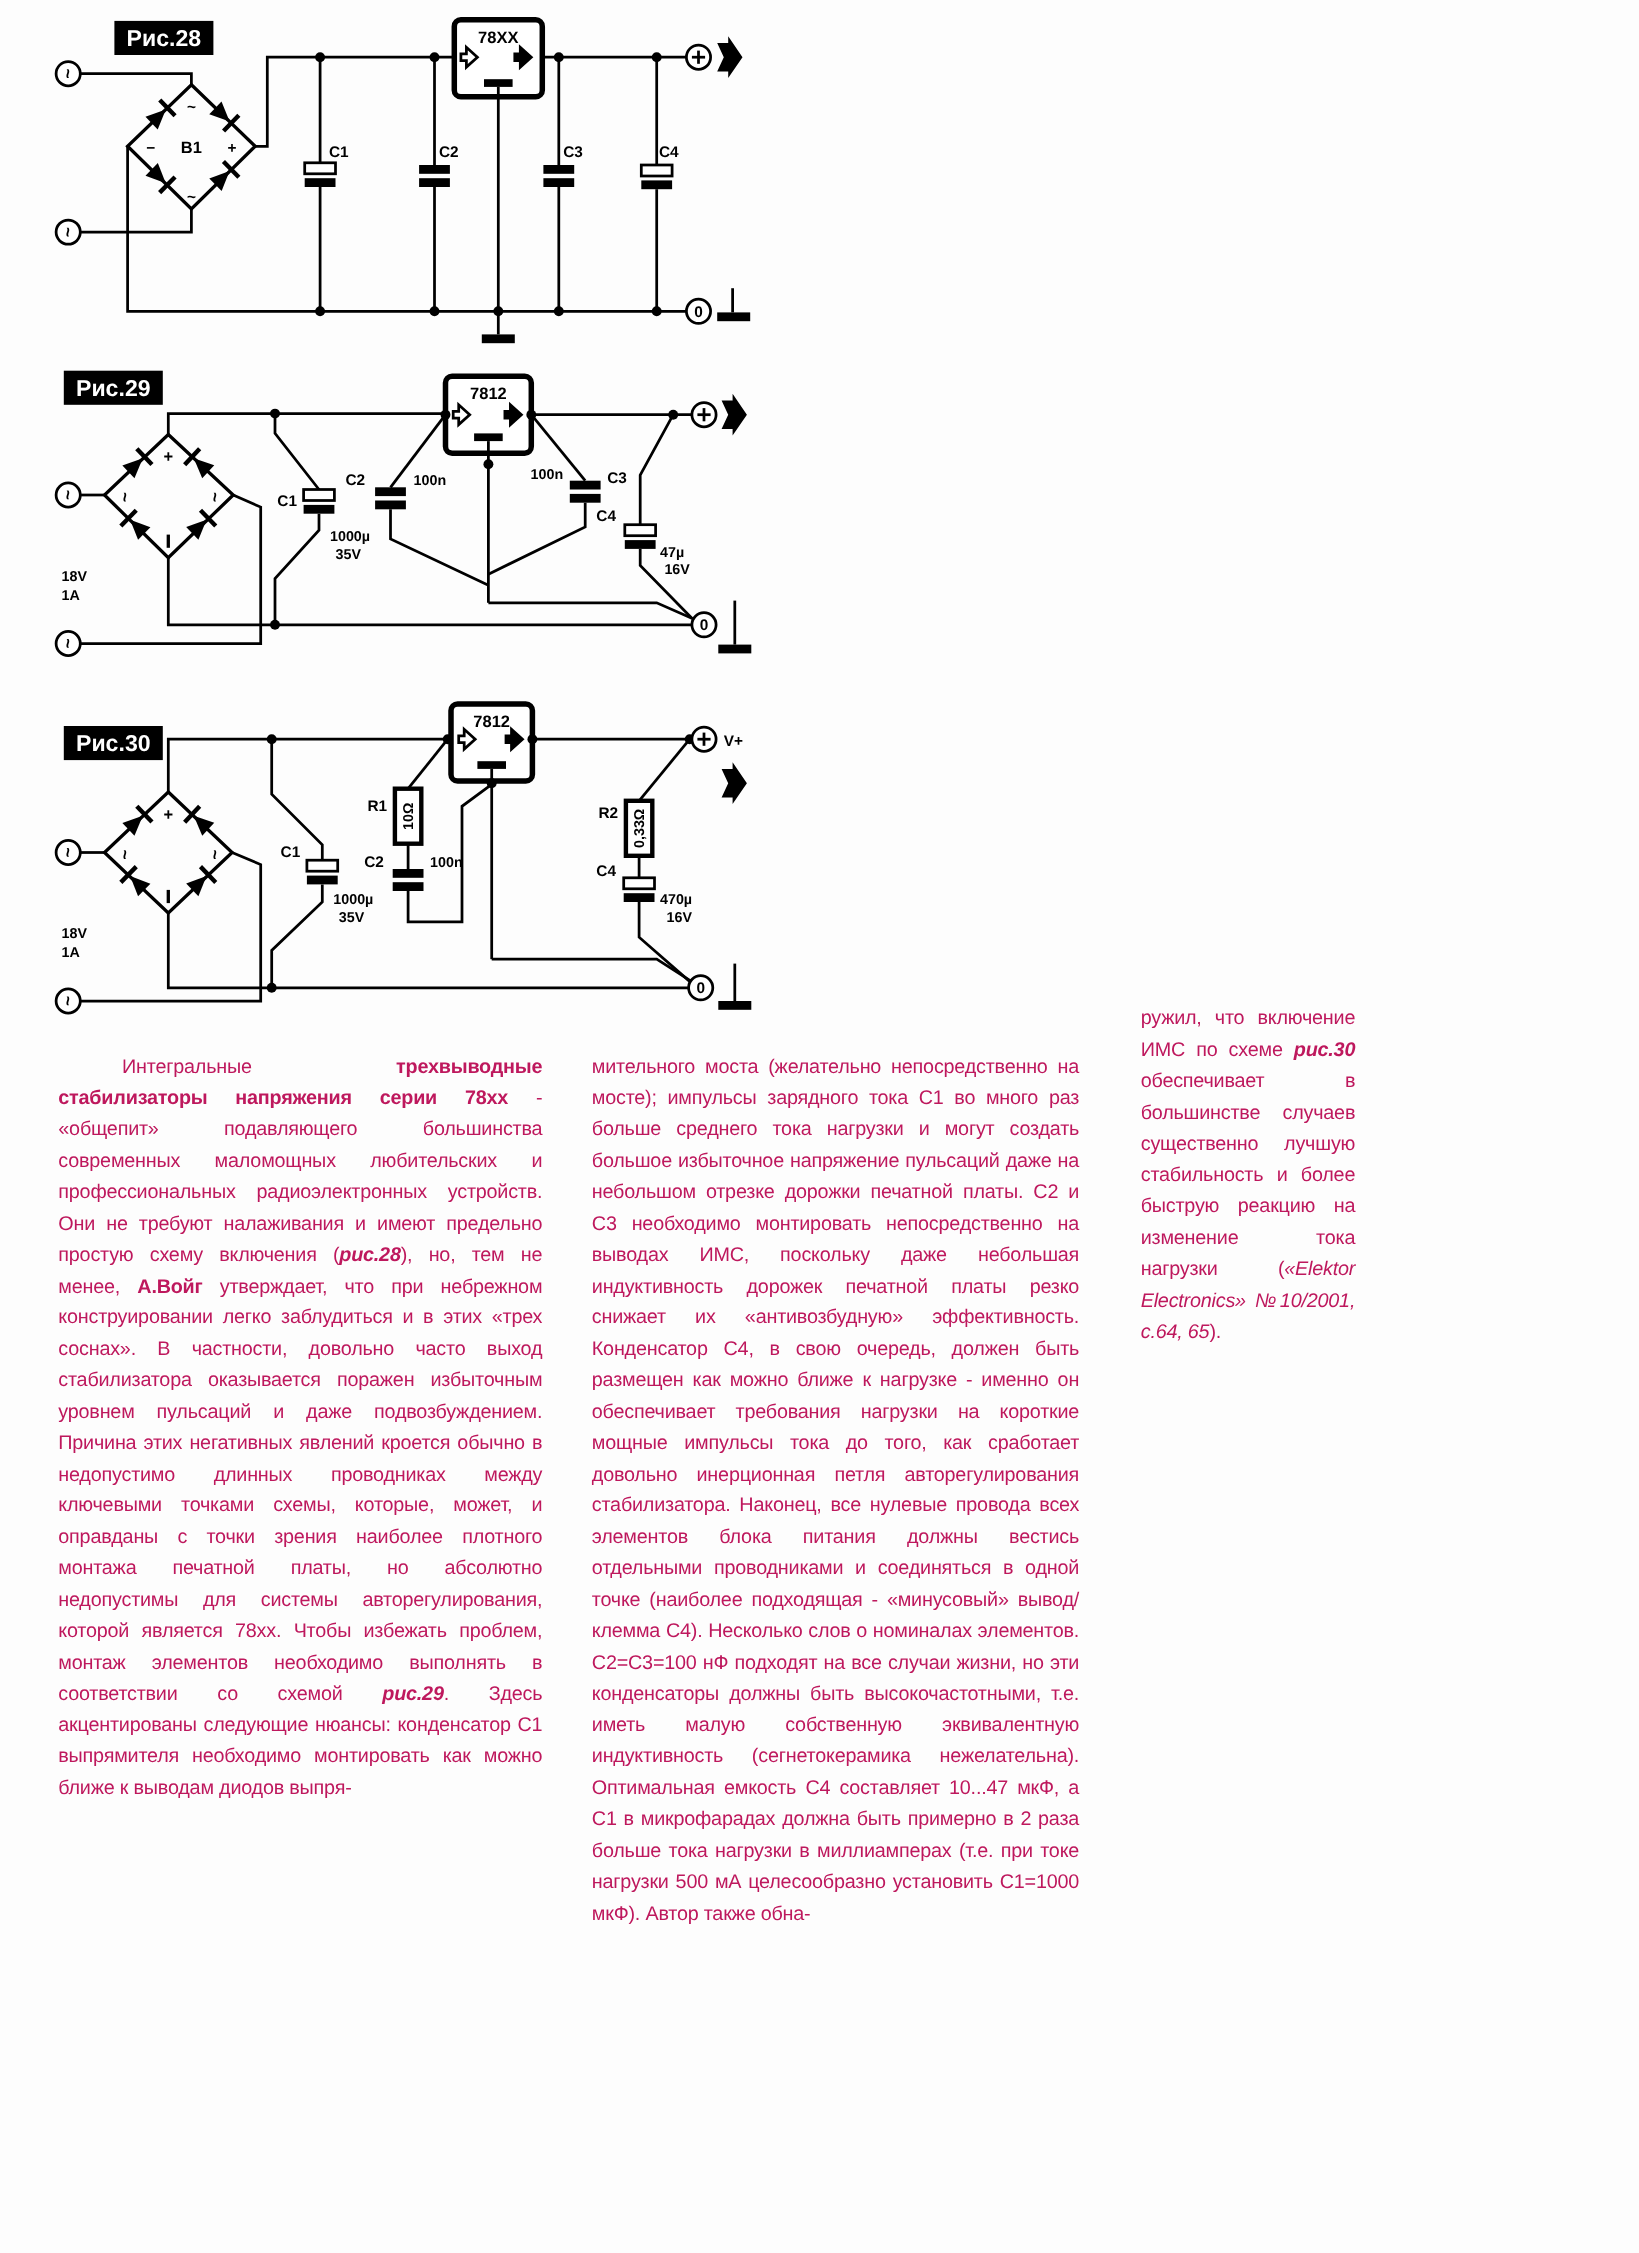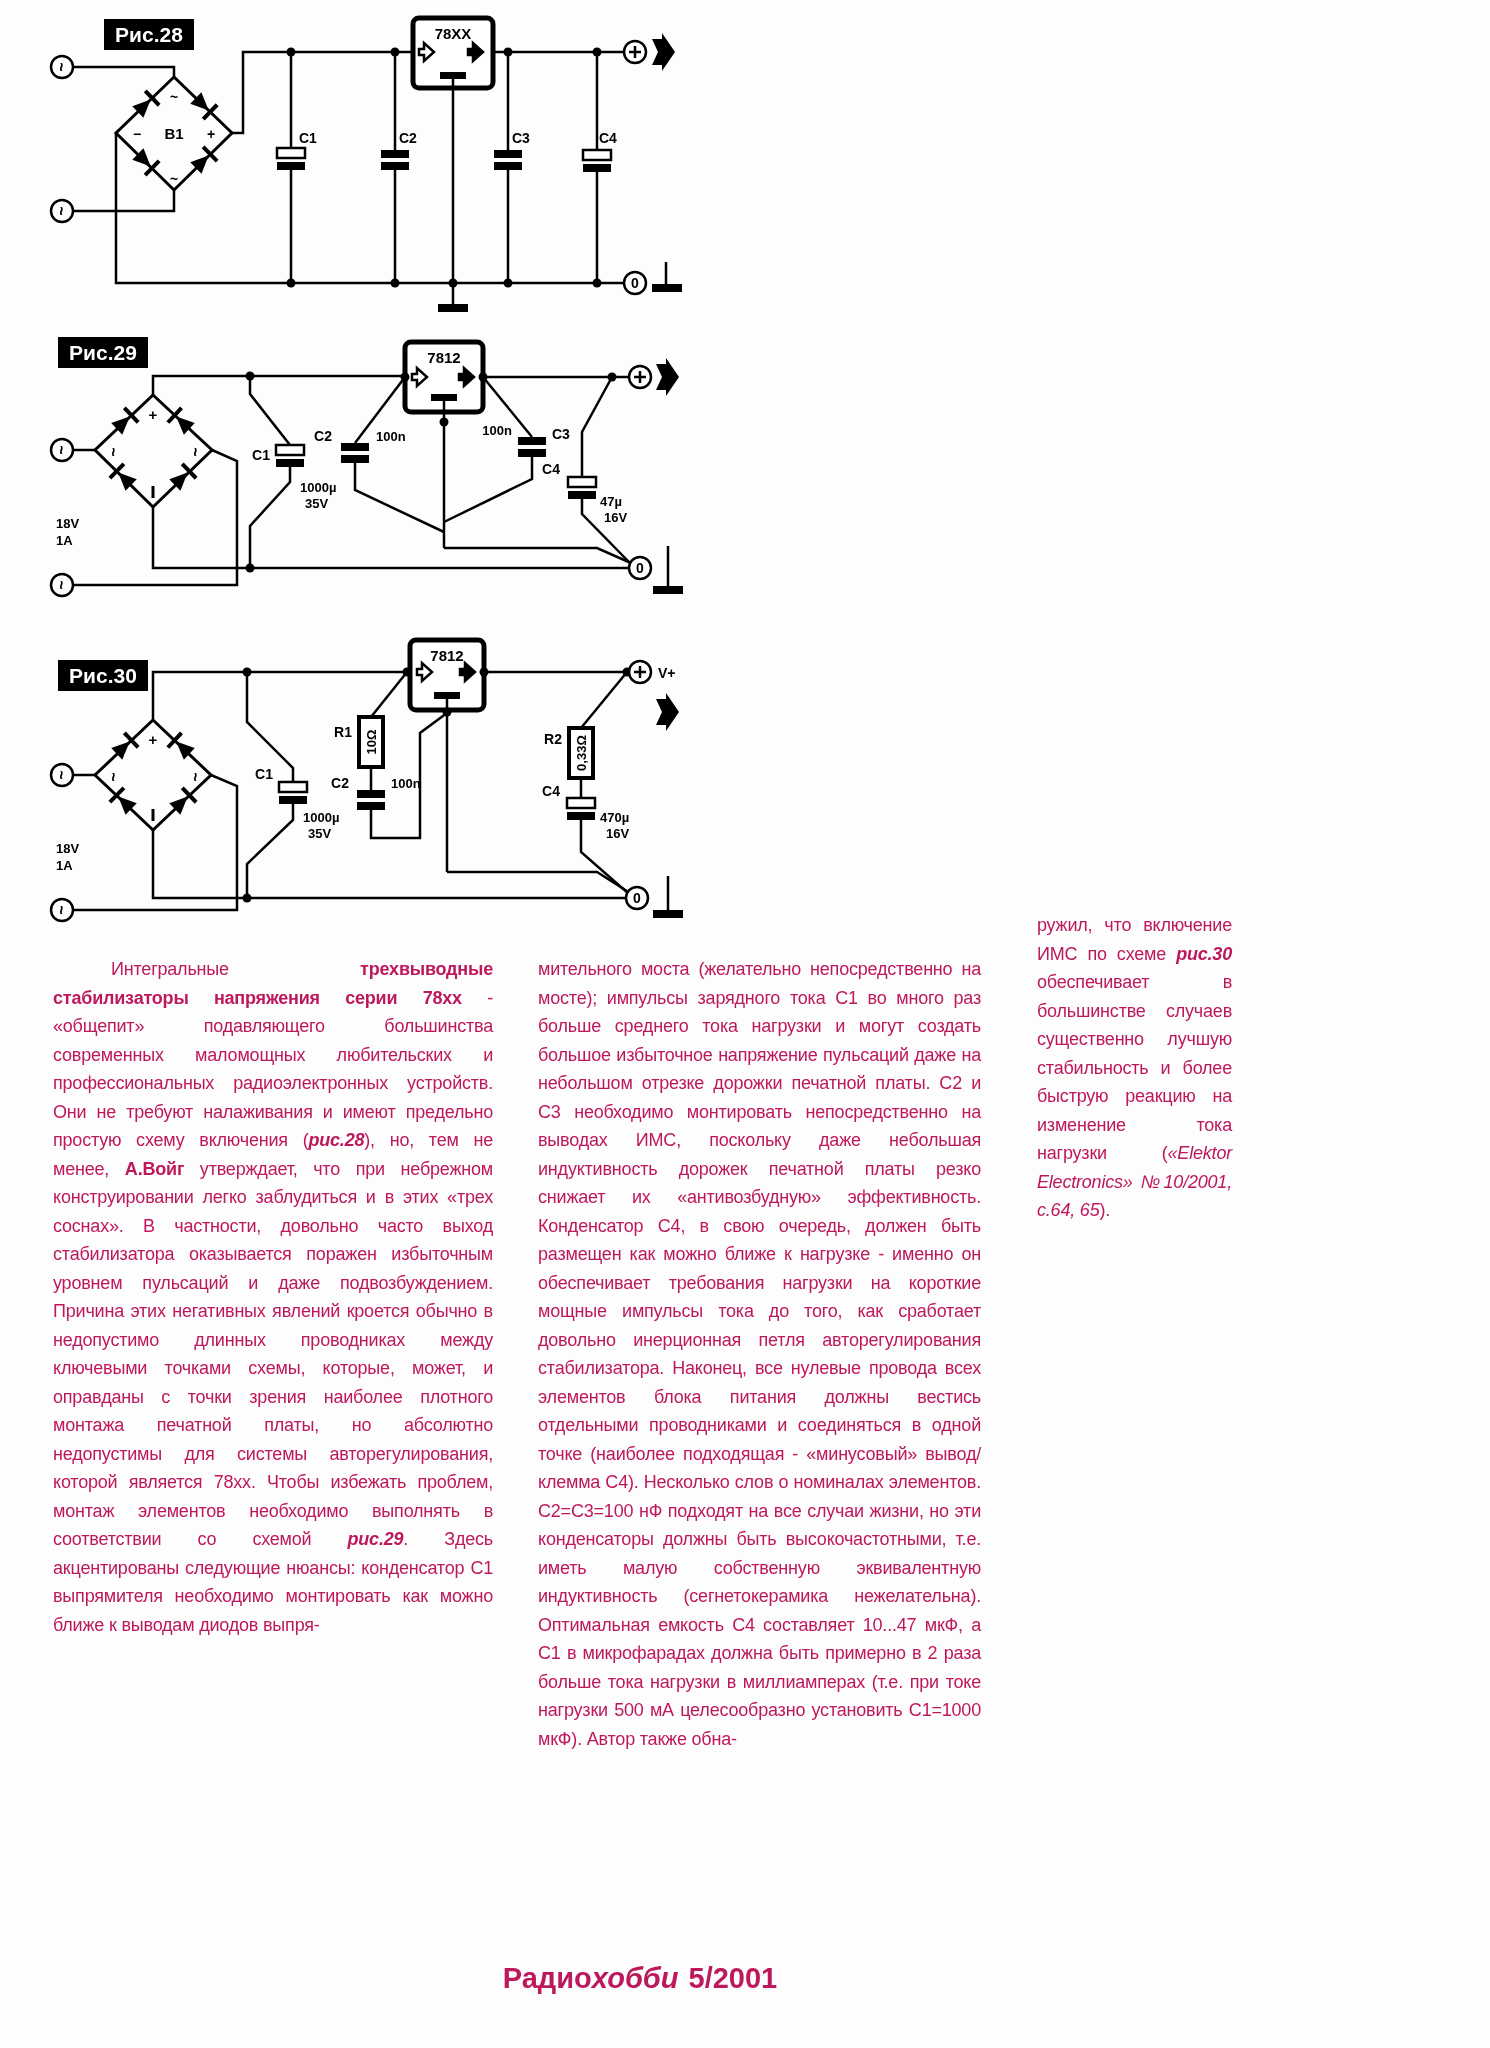--- a/index.html
+++ b/index.html
@@ -319,17 +319,14 @@
   </div>
 
   <div class="col col2">
     <p><span>мительного моста (желательно непосредственно на мосте); импульсы зарядного тока С1 во много раз больше среднего тока нагрузки и могут создать большое избыточное напряжение пульсаций даже на небольшом отрезке дорожки печатной платы. С2 и С3 необходимо монтировать непосредственно на выводах ИМС, поскольку даже небольшая индуктивность дорожек печатной платы резко снижает их «антивозбудную» эффективность. Конденсатор С4, в свою очередь, должен быть размещен как можно ближе к нагрузке - именно он обеспечивает требования нагрузки на короткие мощные импульсы тока до того, как сработает довольно инерционная петля авторегулирования стабилизатора. Наконец, все нулевые провода всех элементов блока питания должны вестись отдельными проводниками и соединяться в одной точке (наиболее подходящая - «минусовый» вывод/клемма С4). Несколько слов о номиналах элементов. С2=С3=100 нФ подходят на все случаи жизни, но эти конденсаторы должны быть высокочастотными, т.е. иметь малую собственную эквивалентную индуктивность (сегнетокерамика нежелательна). Оптимальная емкость С4 составляет 10...47 мкФ, а С1 в микрофарадах должна быть примерно в 2 раза больше тока нагрузки в миллиамперах (т.е. при токе нагрузки 500 мА целесообразно установить С1=1000 мкФ). Автор также обна-</span></p>
   </div>
 
   <div class="col col3">
     <p><span class="col3-spacer"></span><span>ружил, что включение ИМС по схеме </span><span class="bi">рис.30</span><span> обеспечивает в большинстве случаев существенно лучшую стабильность и более быструю реакцию на изменение тока нагрузки (</span><span class="i">«Elektor Electronics» №10/2001, с.64, 65</span><span>).</span></p>
   </div>
 
-  <div class="footer">
-    <span class="b">Радио</span><span class="bi">хобби</span><span class="b issue">5/2001</span>
-  </div>
 
 </div>
 
 </body></html>

